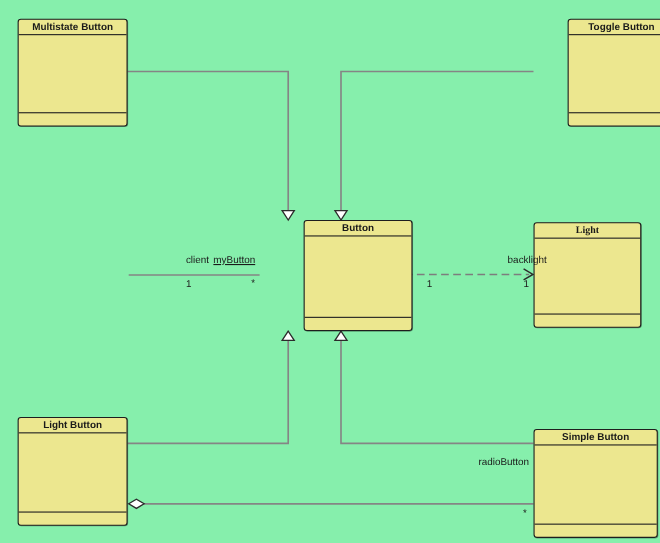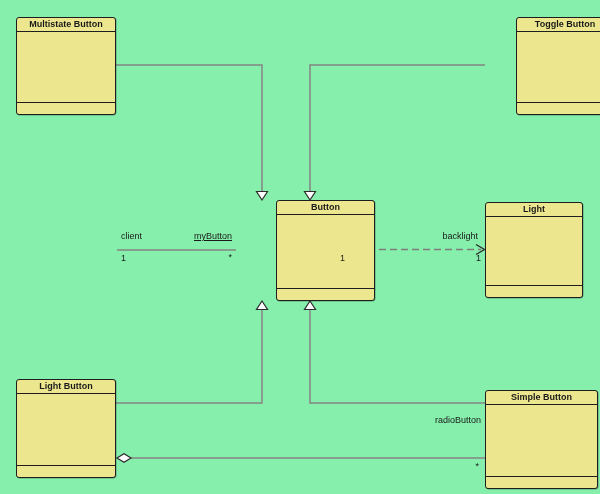--- a/index.html
+++ b/index.html
@@ -18,21 +18,21 @@
   .uml-title {
     height:13px; line-height:13px; text-align:center;
     font-size:9px; font-weight:bold; color:var(--text,#1A1A1A);
     border-bottom:1.2px solid var(--class-border,#1E1E1E);
   }
   .uml-body { flex:1 1 auto; }
   .uml-foot { height:11px; border-top:1.2px solid var(--class-border,#1E1E1E); }
   svg.connectors { position:absolute; left:0; top:0; }
   .edge-label {
     position:absolute; font-size:9px; line-height:11px;
-    color:var(--text,#1A1A1A); white-space:nowrap;
+    color:var(--text,#1A1A1A); white-space:nowrap;margin-left:48px;
   }
   .right-anchor { text-align:right; }
 </style>
 </head>
 <body>
 
 <div class="canvas">
 
   <svg class="connectors" width="600" height="494" viewBox="0 0 600 494">
 
@@ -83,21 +83,21 @@
     <div class="uml-foot"></div>
   </div>
 
 
   <div class="uml-class" style="left:236px; top:200px; width:99px; height:101px;margin-left:40px;">
     <div class="uml-title">Button</div>
     <div class="uml-body"></div>
     <div class="uml-foot"></div>
   </div>
 
-  <div class="uml-class" style="left:485px; top:202px; width:98px; height:96px;">
+  <div class="uml-class" style="left:485px; top:202px; width:98px; height:96px;font-family:Liberation Serif, serif;">
     <div class="uml-title">Light</div>
     <div class="uml-body"></div>
     <div class="uml-foot"></div>
   </div>
 
   <div class="uml-class" style="left:16px; top:379px; width:100px; height:99px;">
     <div class="uml-title">Light Button</div>
     <div class="uml-body"></div>
     <div class="uml-foot"></div>
   </div>
@@ -107,19 +107,19 @@
     <div class="uml-body"></div>
     <div class="uml-foot"></div>
   </div>
 
   <div class="edge-label" style="left:121px; top:231px;">client</div>
   <div class="edge-label" style="left:121px; top:253px;">1</div>
   <div class="edge-label right-anchor" style="right:368px; top:231px;text-decoration:underline;">myButton</div>
   <div class="edge-label right-anchor" style="right:368px; top:252px;">*</div>
 
   <div class="edge-label" style="left:340px; top:253px;">1</div>
-  <div class="edge-label right-anchor" style="right:122px; top:231px;">backlight</div>
+  <div class="edge-label right-anchor" style="right:103px; top:231px;">backlight</div>
   <div class="edge-label right-anchor" style="right:119px; top:253px;">1</div>
 
   <div class="edge-label right-anchor" style="right:119px; top:415px;">radioButton</div>
   <div class="edge-label right-anchor" style="right:121px; top:461px;">*</div>
 
 </div>
 
 </body></html>

